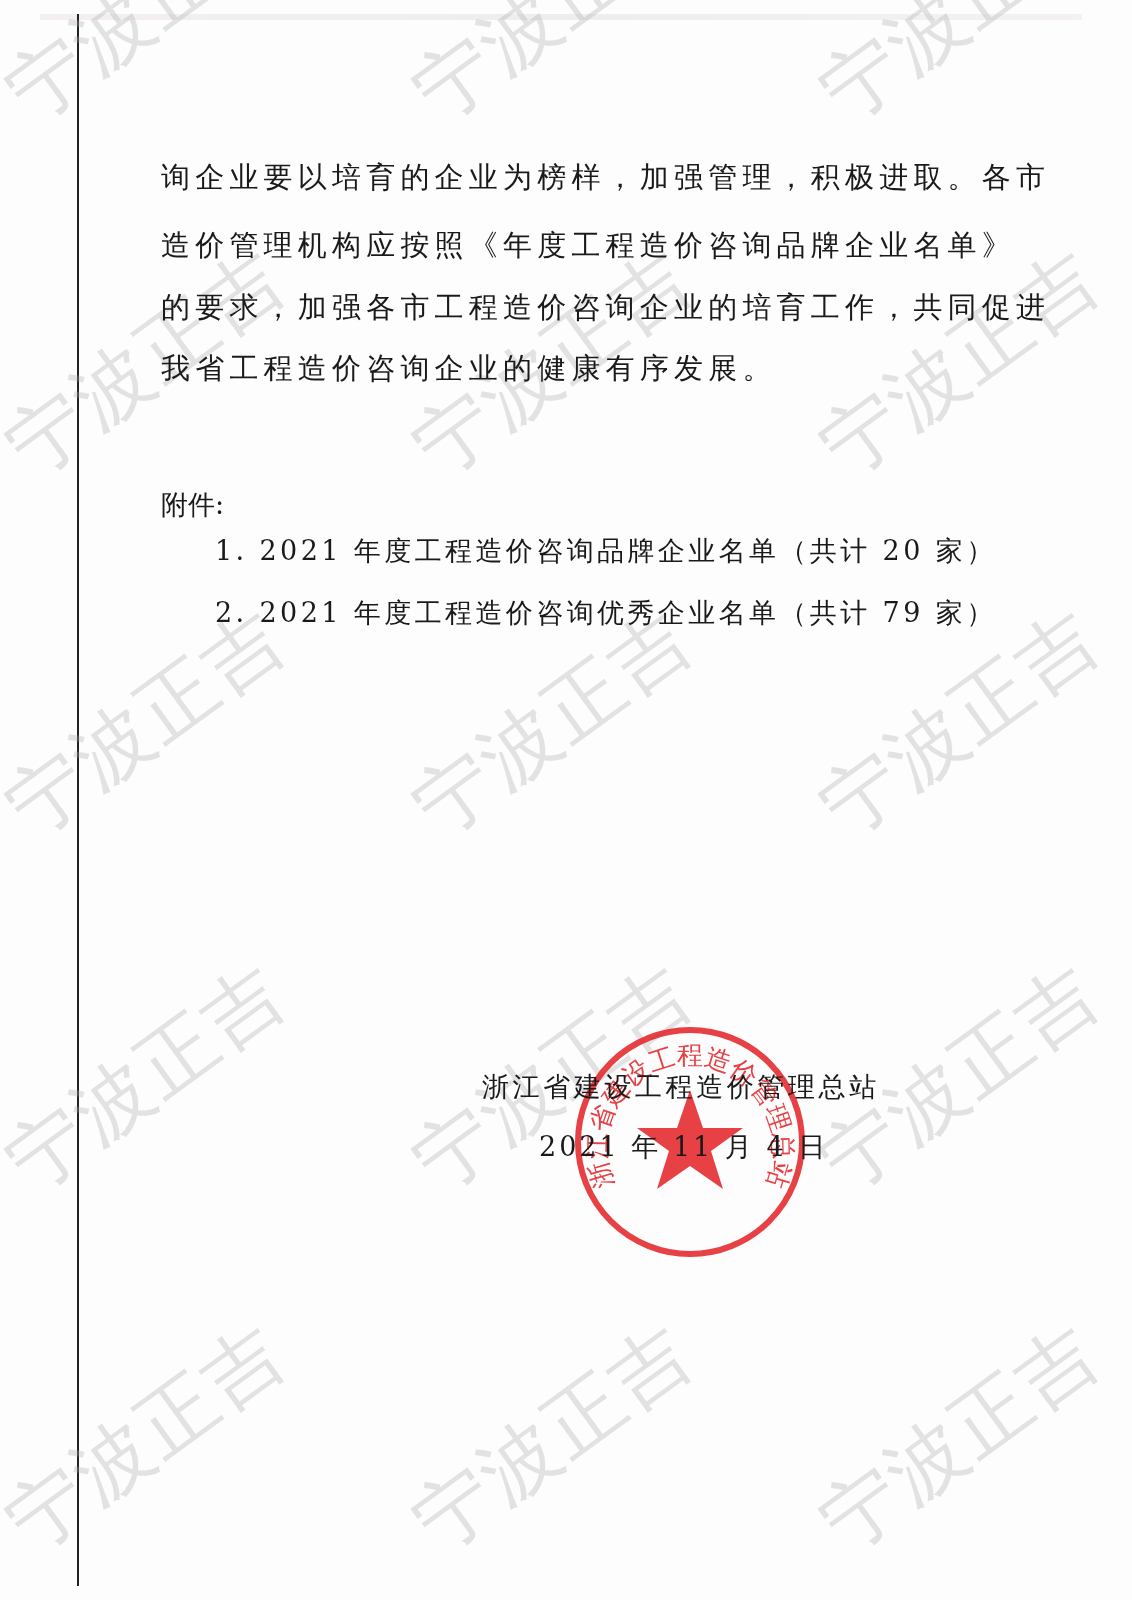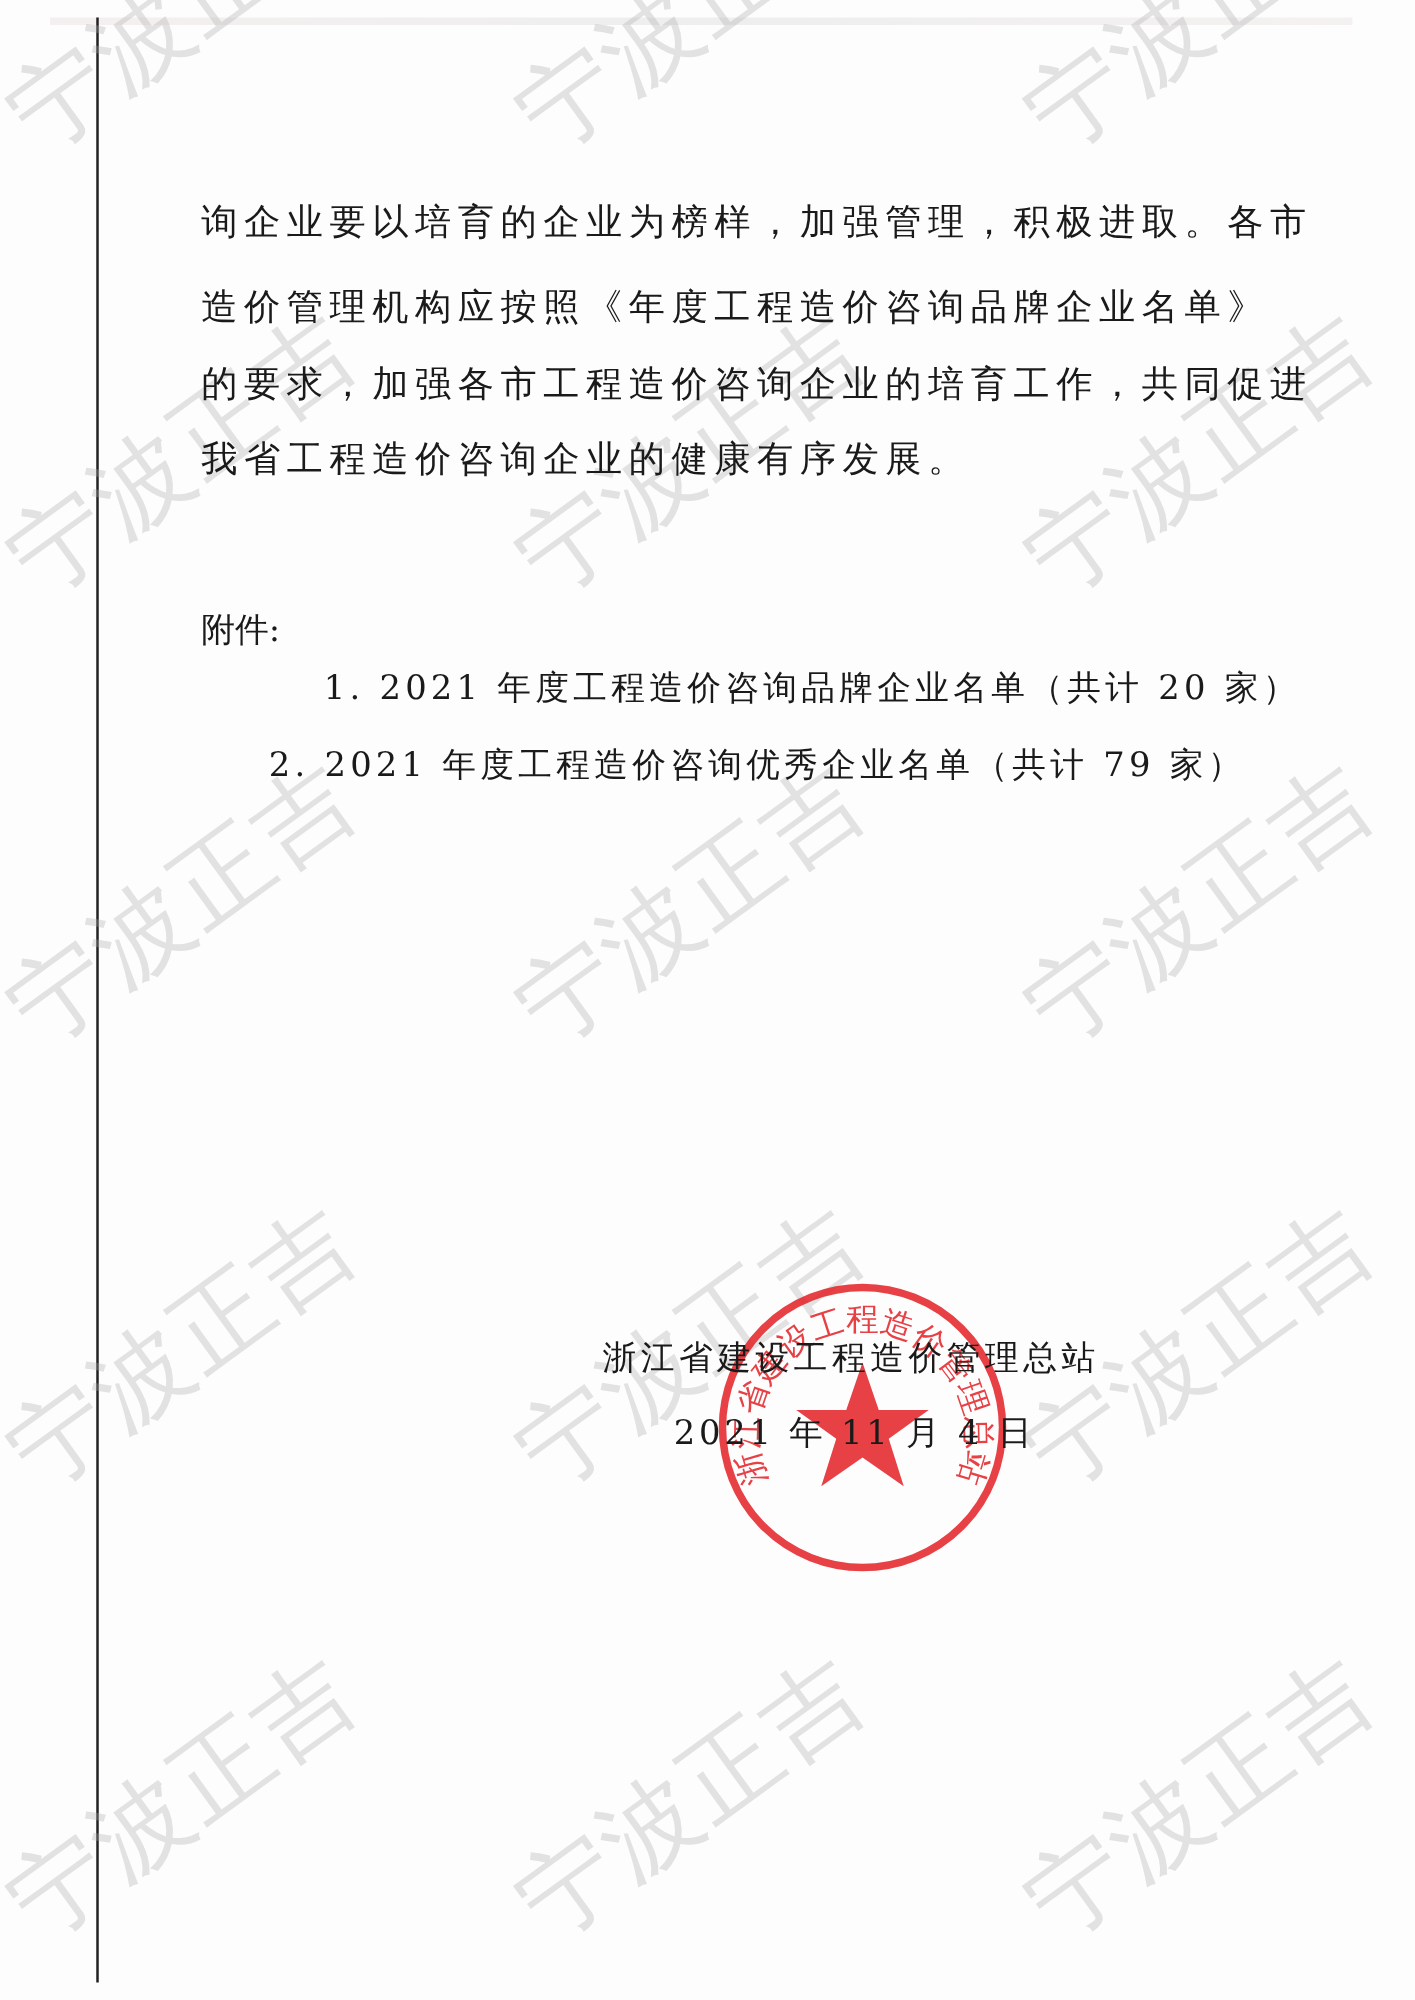--- a/index.html
+++ b/index.html
@@ -76,21 +76,21 @@
 
 <div>
   <div class="para-line" style="top:159px;">询企业要以培育的企业为榜样，加强管理，积极进取。各市</div>
   <div class="para-line" style="top:227px;">造价管理机构应按照《年度工程造价咨询品牌企业名单》</div>
   <div class="para-line" style="top:289px;">的要求，加强各市工程造价咨询企业的培育工作，共同促进</div>
   <div class="para-line" style="top:350px;font-family:Liberation Serif, serif;">我省工程造价咨询企业的健康有序发展。</div>
 </div>
 
 <div>
   <div class="attach-label">附件:</div>
-  <div class="attach-item" style="top:534px;margin-left:44px;">1. 2021 年度工程造价咨询品牌企业名单（共计 20 家）</div>
+  <div class="attach-item" style="top:534px;">1. 2021 年度工程造价咨询品牌企业名单（共计 20 家）</div>
   <div class="attach-item" style="top:596px;">2. 2021 年度工程造价咨询优秀企业名单（共计 79 家）</div>
 </div>
 
 <svg class="seal" viewBox="0 0 236 236">
   <defs>
     <path id="sealArc" d="M 38 150 A 84 84 0 1 1 198 150"></path>
   </defs>
   <circle cx="118" cy="118" r="112" fill="none" stroke="#e4262c" stroke-width="6"></circle>
   <text class="seal-text">
     <textPath href="#sealArc" startOffset="50%" text-anchor="middle">浙江省建设工程造价管理总站</textPath>

